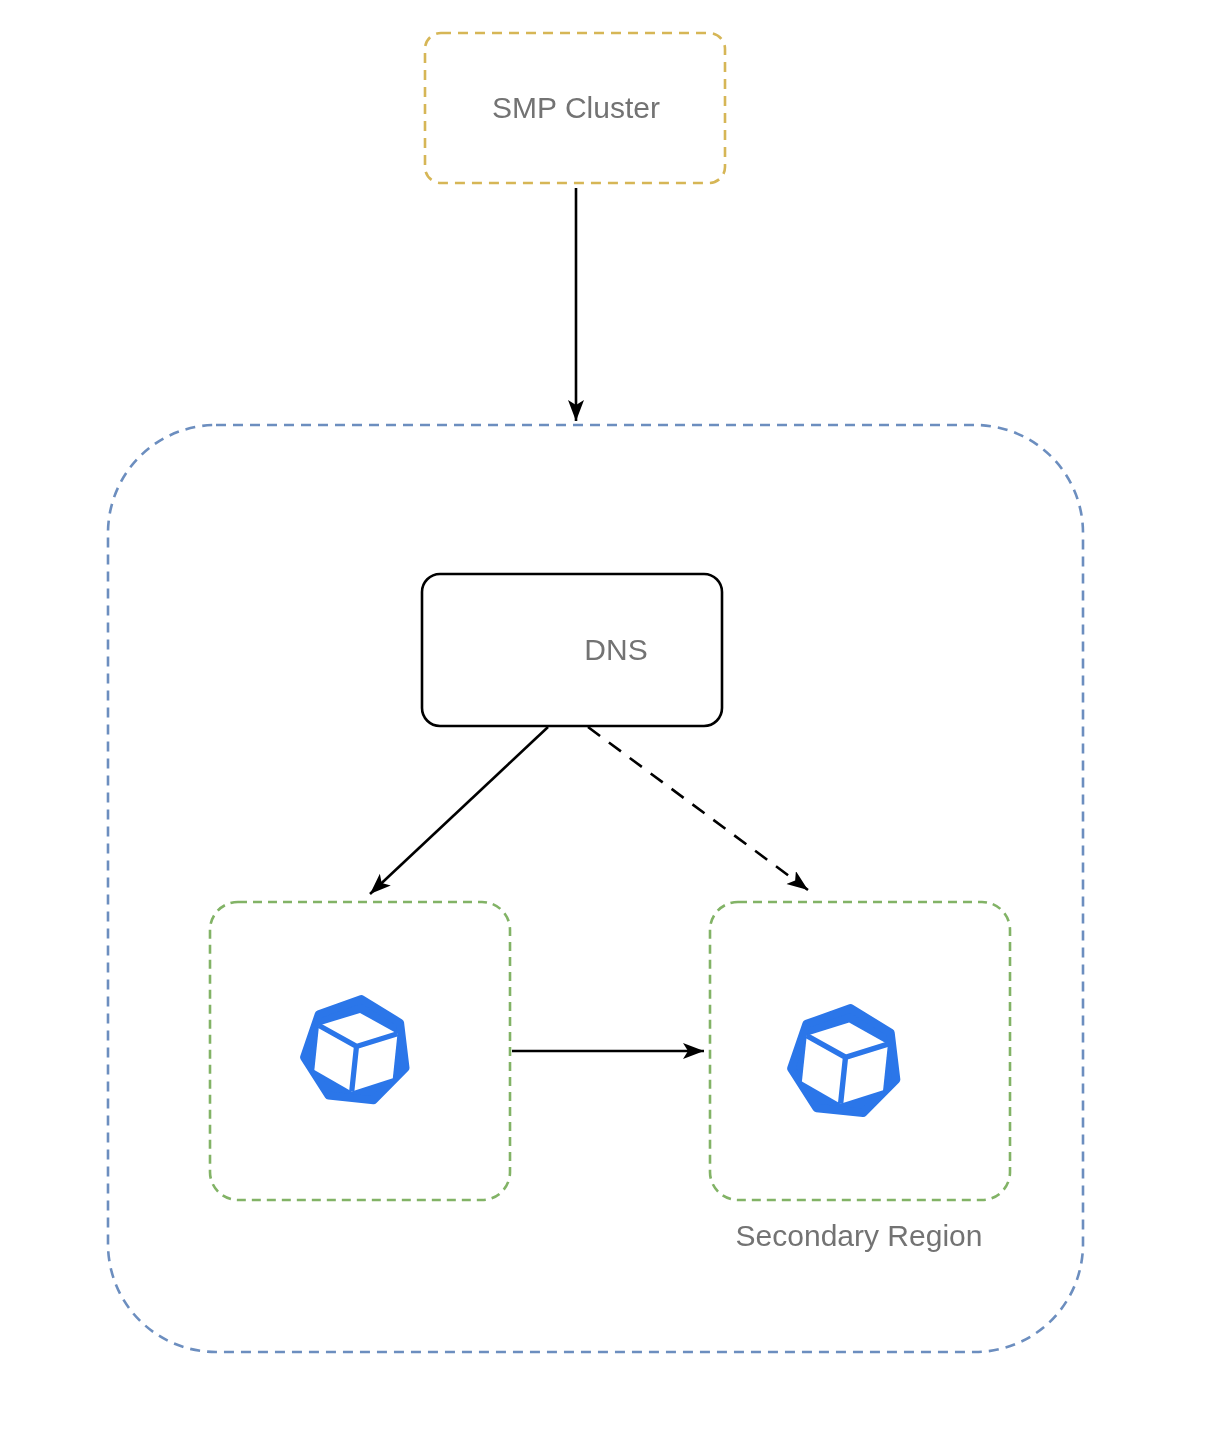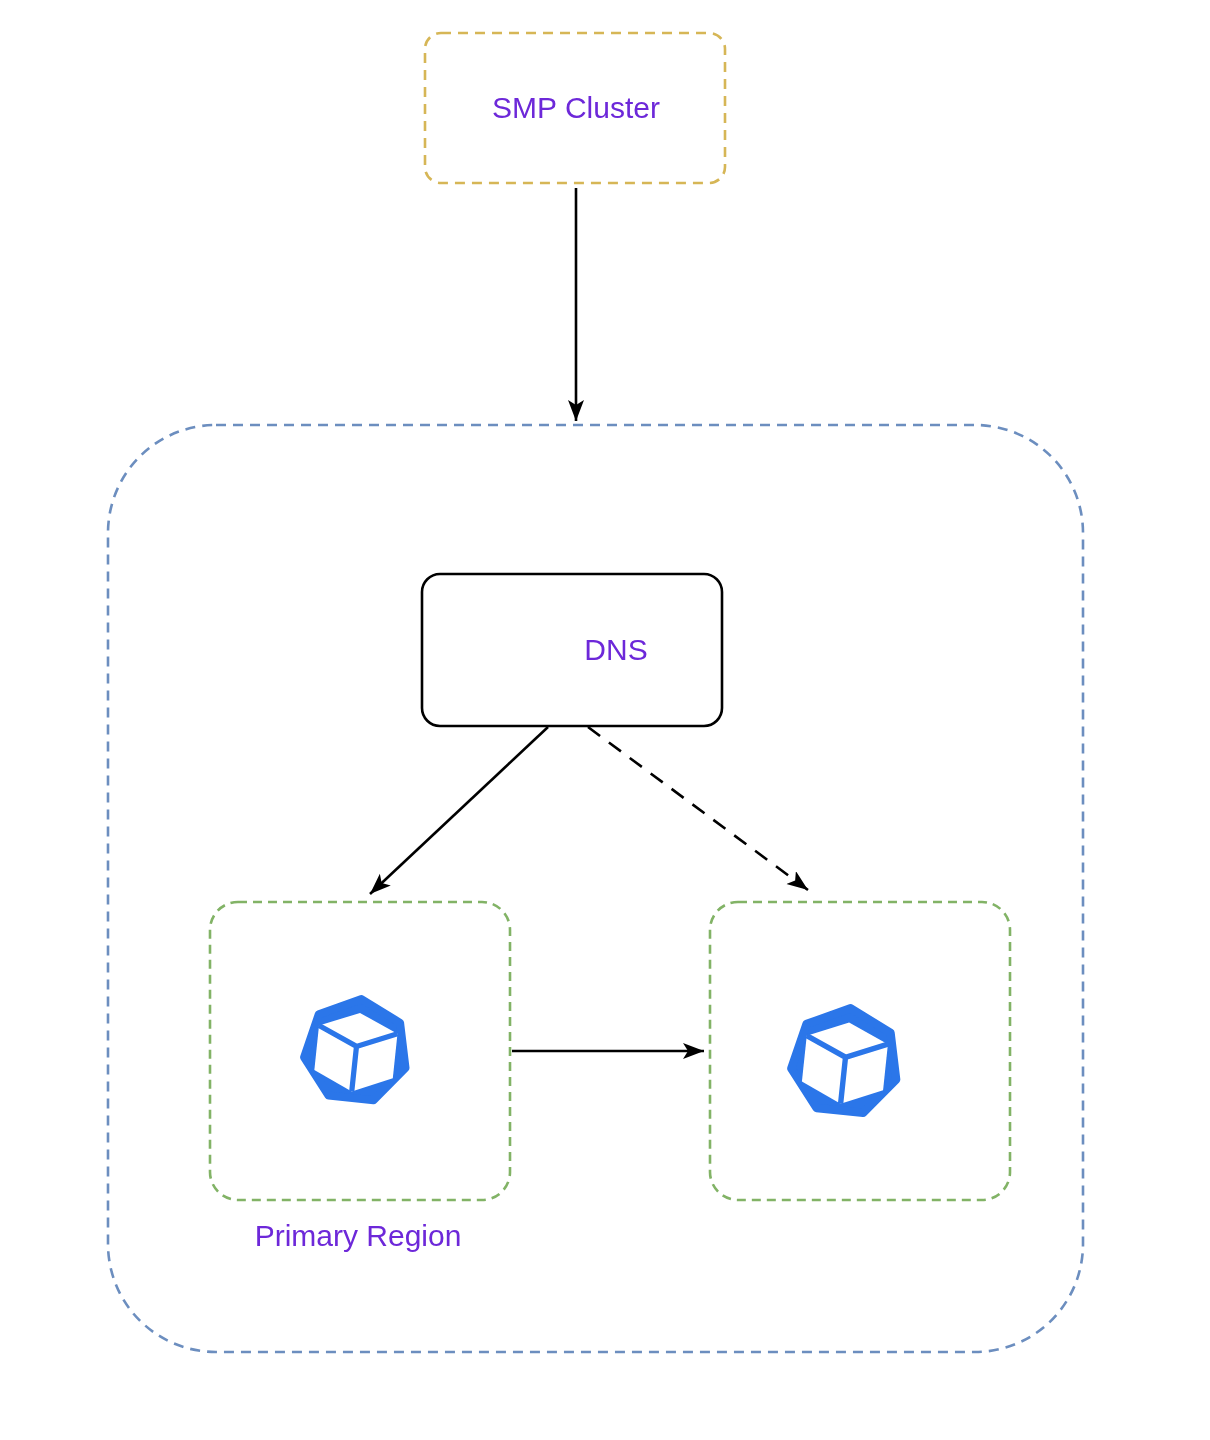--- a/index.html
+++ b/index.html
@@ -18,21 +18,21 @@
   .layer {
     position: absolute;
     left: 0;
     top: 0;
   }
   .node-label {
     position: absolute;
     transform: translate(-50%, -50%);
     font-size: 30px;
     line-height: 1.2;
-    color: #6d28d9;
+    color: #737373;
     white-space: nowrap;
     text-align: left;
   }
   
   .boundary-rect {
     fill: none;
     stroke: #6C8EBF;
     stroke-width: 2.6;
     stroke-dasharray: 10 7;
   }
@@ -116,16 +116,16 @@
     <path class="edge" d="M512,1051 L704,1051" marker-end="url(#arrowhead)"></path>
 
     <use href="#cube-icon" transform="translate(298,993) scale(1.16)"></use>
     <use href="#cube-icon" transform="translate(785,1002) scale(1.20)"></use>
   </svg>
 
   <div class="node-label" style="left:576px; top:108px;">SMP Cluster</div>
 
   <div class="node-label" style="left:572px; top:650px;margin-left:44px;">DNS</div>
 
-  <div class="node-label" style="left:358px; top:1236px;">Primary Region</div>
 
+  <div class="node-label" style="left:859px; top:1236px;">Secondary Region</div>
 
 </div>
 
 </body></html>

